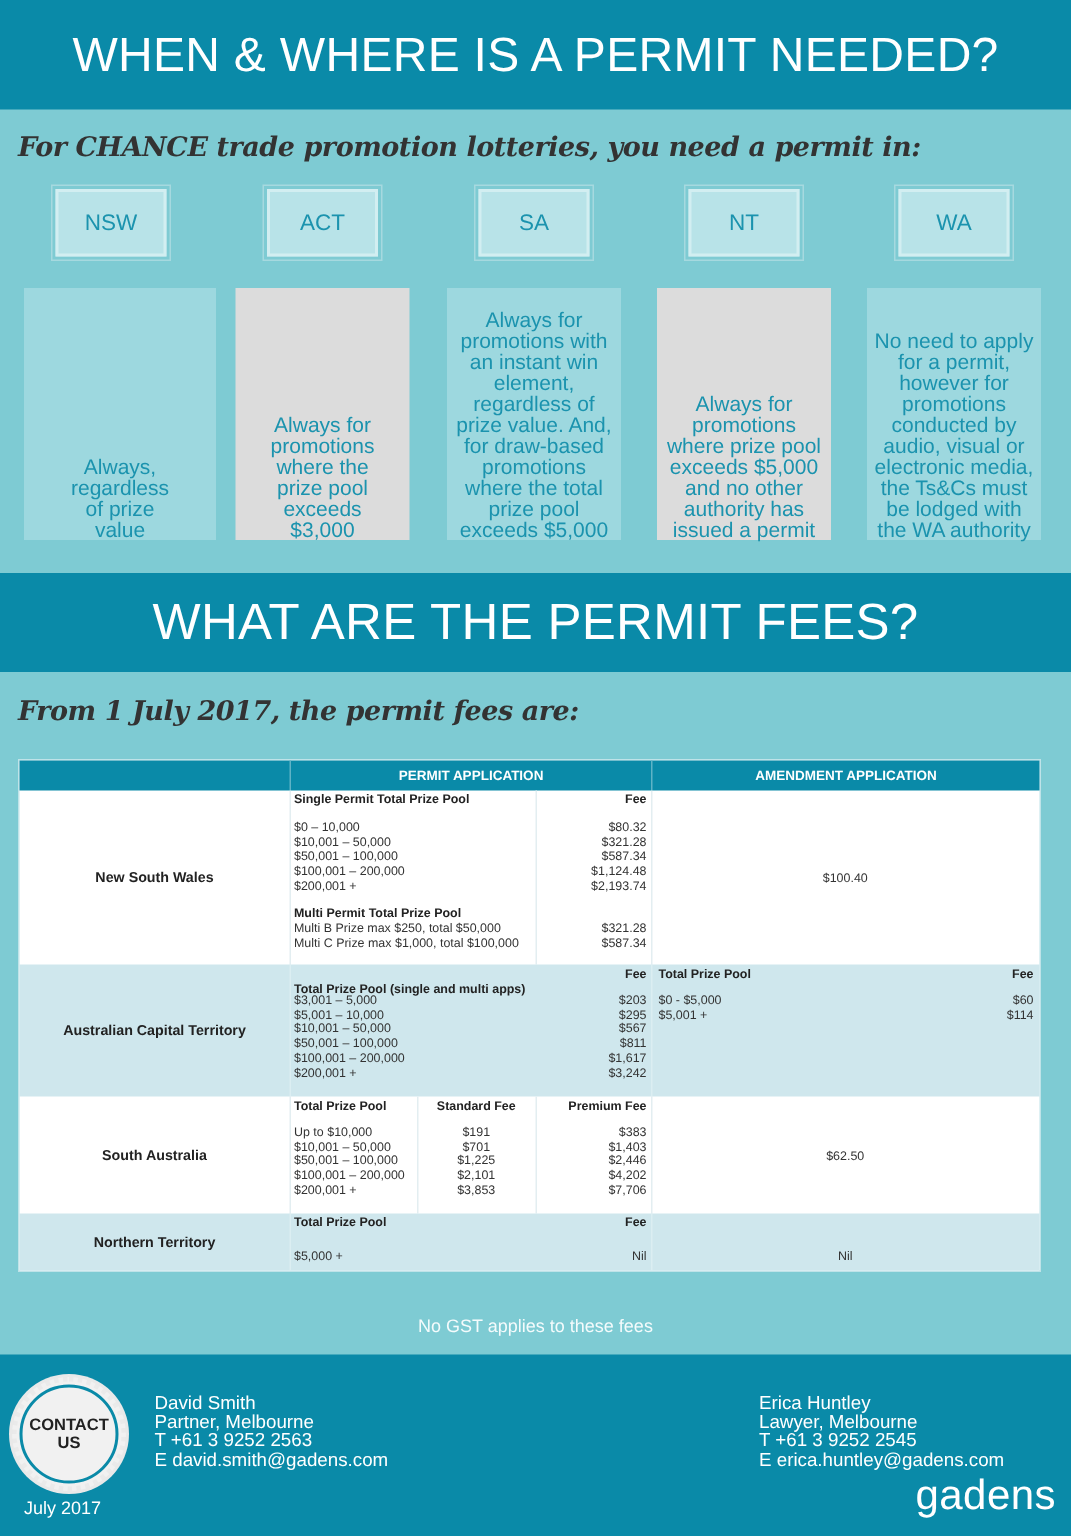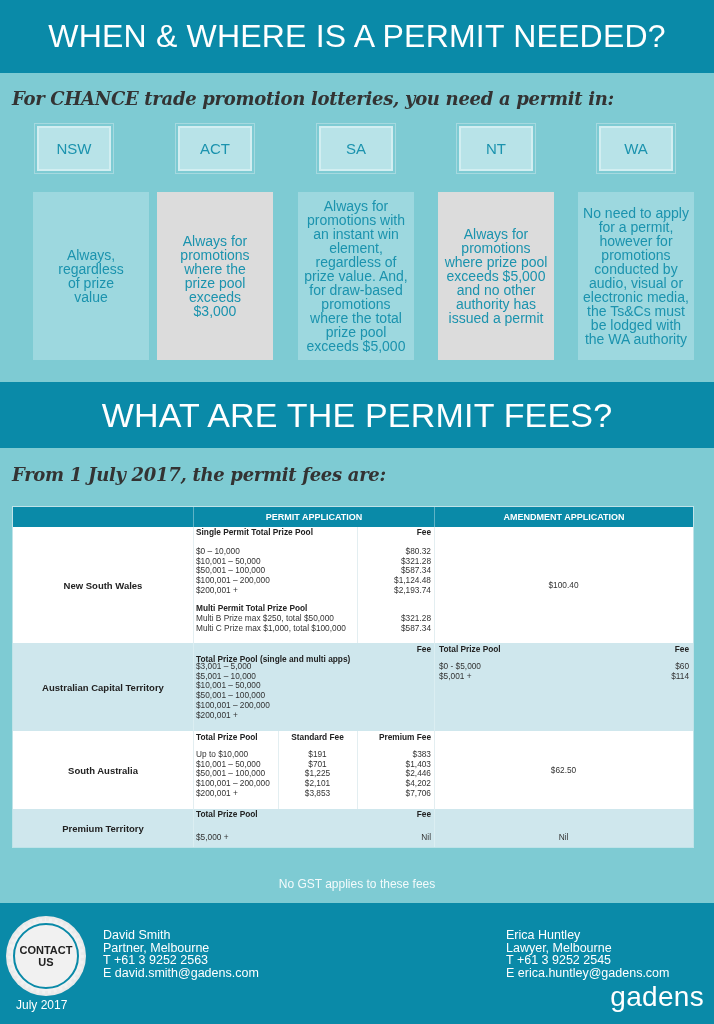--- a/index.html
+++ b/index.html
@@ -10,21 +10,21 @@
   .banner h1 { font-family: "Liberation Sans", sans-serif; font-weight: normal; font-size: 33px; letter-spacing: 0.2px; white-space: nowrap; }
   .banner-top { top: 0; height: 73px; }
   .banner-top h1 { font-size: 32px; }
   .banner-fees { top: 382px; height: 66px; }
   .banner-fees h1 { font-size: 34px; }
 
   .script-heading { position: absolute; left: 12px; font-family: "DejaVu Serif", serif; font-style: italic; font-weight: bold; color: #333; font-size: 18px; letter-spacing: -0.3px; }
 
   .tag { position: absolute; top: 126px; width: 74px; height: 45px; background: #b8e3e8; border: 2px solid #d2eef1; outline: 1px solid #a6d9df; outline-offset: 2px; color: #1b93ae; font-size: 15px; display: flex; align-items: center; justify-content: center; }
 
-  .card { position: absolute; top: 192px; height: 168px; color: #1b93ae; font-size: 14px; line-height: 14px; text-align: center; display: flex; align-items: center; justify-content: center; padding: 0 4px; }
+  .card { position: absolute; top: 192px; height: 168px; color: #1b93ae; font-size: 14px; line-height: 14px; text-align: center; display: flex; align-items: flex-end; justify-content: center; padding: 0 4px; }
   .card.teal { background: #9dd8df; }
   .card.grey { background: #dcdcdc; }
 
   .fee-table { position: absolute; left: 12px; top: 506px; width: 682px; height: 342px; background: #fff; border: 1px solid #bfe3e8; }
   .th-row { position: absolute; left: 0; top: 0; height: 20px; width: 680px; background: #0a8aa8; color: #fff; font-size: 9px; font-weight: bold; }
   .th-row div { position: absolute; top: 0; height: 20px; display: flex; align-items: center; justify-content: center; }
   .tr { position: absolute; left: 0; width: 680px; font-size: 8.3px; color: #333; }
   .tr.alt { background: #cfe7ed; }
   .tr .state { position: absolute; left: 0; width: 180px; top: 0; bottom: 0; display: flex; align-items: center; justify-content: center; font-weight: bold; font-size: 9.5px; color: #222; }
   .vline { position: absolute; top: 0; bottom: 0; width: 1px; background: #e3eef1; }
@@ -50,21 +50,21 @@
   <h1>WHEN &amp; WHERE IS A PERMIT NEEDED?</h1>
 </div>
 <div class="script-heading" style="top:88px;">For CHANCE trade promotion lotteries, you need a permit in:</div>
 
 <div class="tag" style="left:37px;">NSW</div>
 <div class="tag" style="left:178px;">ACT</div>
 <div class="tag" style="left:319px;">SA</div>
 <div class="tag" style="left:459px;">NT</div>
 <div class="tag" style="left:599px;">WA</div>
 
-<div class="card teal" style="left:33px;width:116px;">
+<div class="card teal" style="left:16px;width:128px;">
     <span style="width:78px;">Always, regardless of prize value</span>
   </div>
 <div class="card grey" style="left:157px;width:116px;">
     <span style="width:80px;">Always for promotions where the prize pool exceeds $3,000</span>
   </div>
 <div class="card teal" style="left:298px;width:116px;">
     <span style="width:112px;">Always for promotions with an instant win element, regardless of prize value. And, for draw-based promotions where the total prize pool exceeds $5,000</span>
   </div>
 <div class="card grey" style="left:438px;width:116px;">
     <span style="width:104px;">Always for promotions where prize pool exceeds $5,000 and no other authority has issued a permit</span>
@@ -124,20 +124,28 @@
     <div class="vline" style="left:421px;background:#dbeef2;"></div>
     <div class="cell b" style="left:183px;top:2px;margin-top:10px;">Total Prize Pool (single and multi apps)</div>
     <div class="cell b r" style="left:350px;width:68px;top:2px;">Fee</div>
     <div class="cell" style="left:183px;top:19px;">
       <div>$3,001 – 5,000</div>
       <div>$5,001 – 10,000</div>
       <div>$10,001 – 50,000</div>
       <div>$50,001 – 100,000</div>
       <div>$100,001 – 200,000</div>
       <div>$200,001 +</div>
+    </div>
+    <div class="cell r" style="left:350px;width:68px;top:19px;">
+      <div>$203</div>
+      <div>$295</div>
+      <div>$567</div>
+      <div>$811</div>
+      <div>$1,617</div>
+      <div>$3,242</div>
     </div>
     <div class="cell b" style="left:426px;top:2px;">Total Prize Pool</div>
     <div class="cell b r" style="left:600px;width:76px;top:2px;">Fee</div>
     <div class="cell" style="left:426px;top:19px;">
       <div>$0 - $5,000</div>
       <div>$5,001 +</div>
     </div>
     <div class="cell r" style="left:600px;width:76px;top:19px;">
       <div>$60</div>
       <div>$114</div>
@@ -171,21 +179,21 @@
       <div>$383</div>
       <div>$1,403</div>
       <div>$2,446</div>
       <div>$4,202</div>
       <div>$7,706</div>
     </div>
     <div class="cell c" style="left:421px;width:259px;top:35px;">$62.50</div>
   </div>
 
   <div class="tr alt" style="top:302px;height:38px;">
-    <div class="state">Premium Territory</div>
+    <div class="state">Northern Territory</div>
     <div class="vline" style="left:180px;background:#dbeef2;"></div>
     <div class="vline" style="left:421px;background:#dbeef2;"></div>
     <div class="cell b" style="left:183px;top:1px;">Total Prize Pool</div>
     <div class="cell b r" style="left:350px;width:68px;top:1px;">Fee</div>
     <div class="cell" style="left:183px;top:24px;">$5,000 +</div>
     <div class="cell r" style="left:350px;width:68px;top:24px;">Nil</div>
     <div class="cell c" style="left:421px;width:259px;top:24px;">Nil</div>
   </div>
 </div>
 

